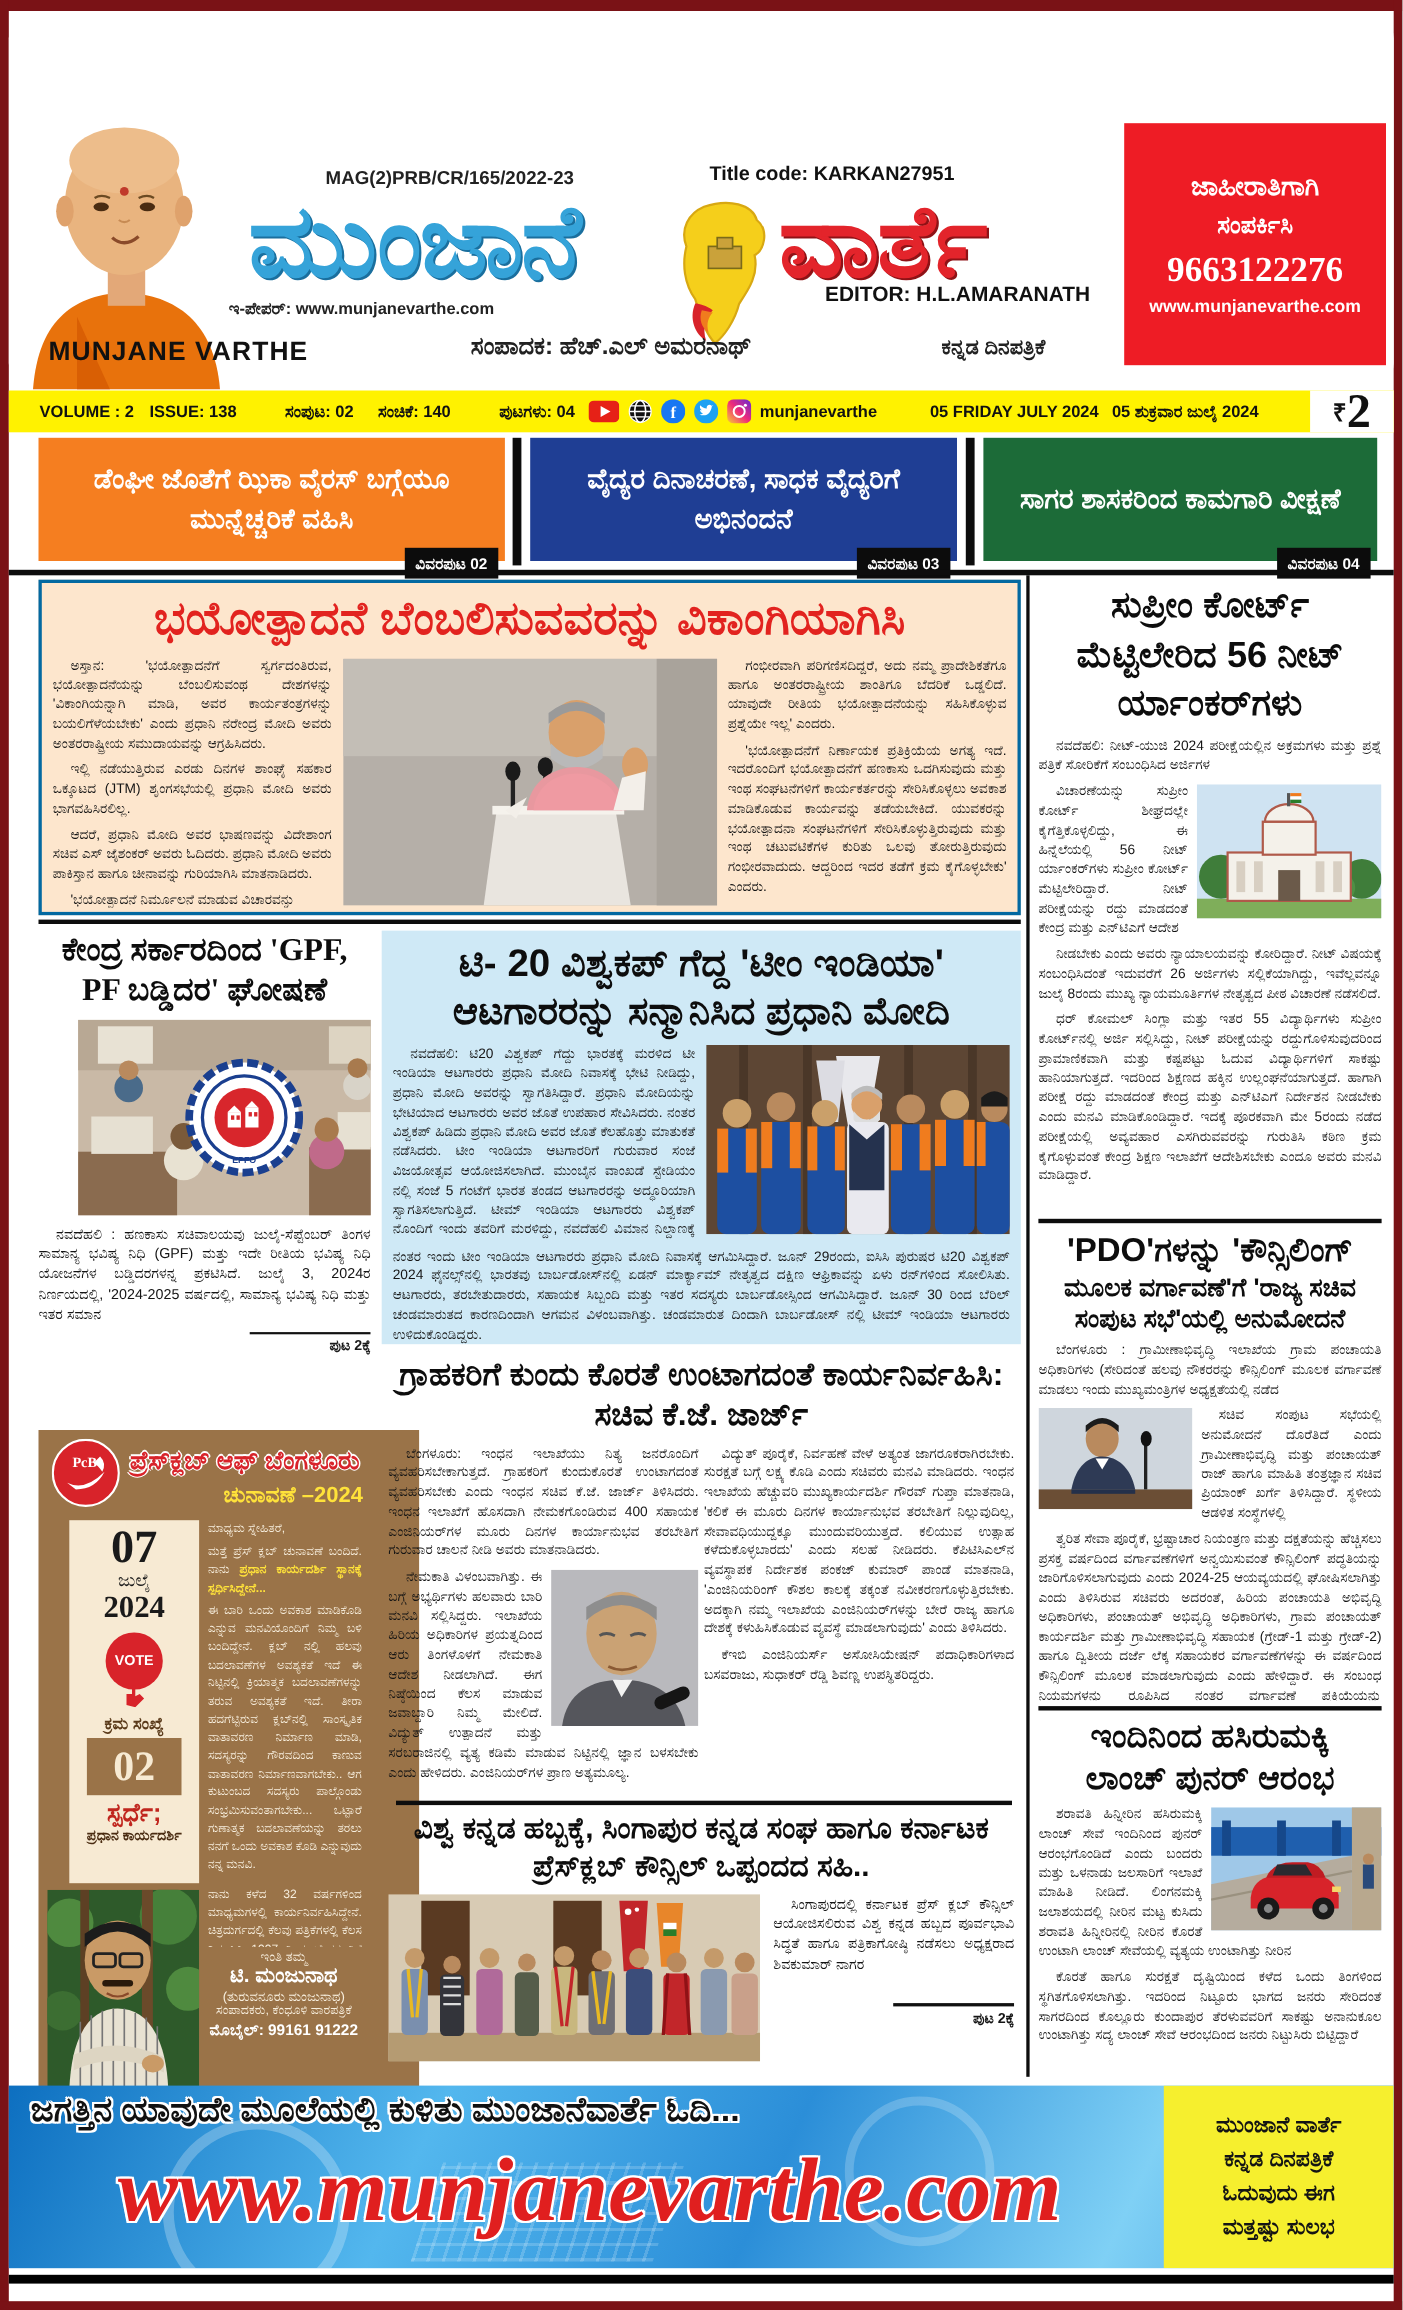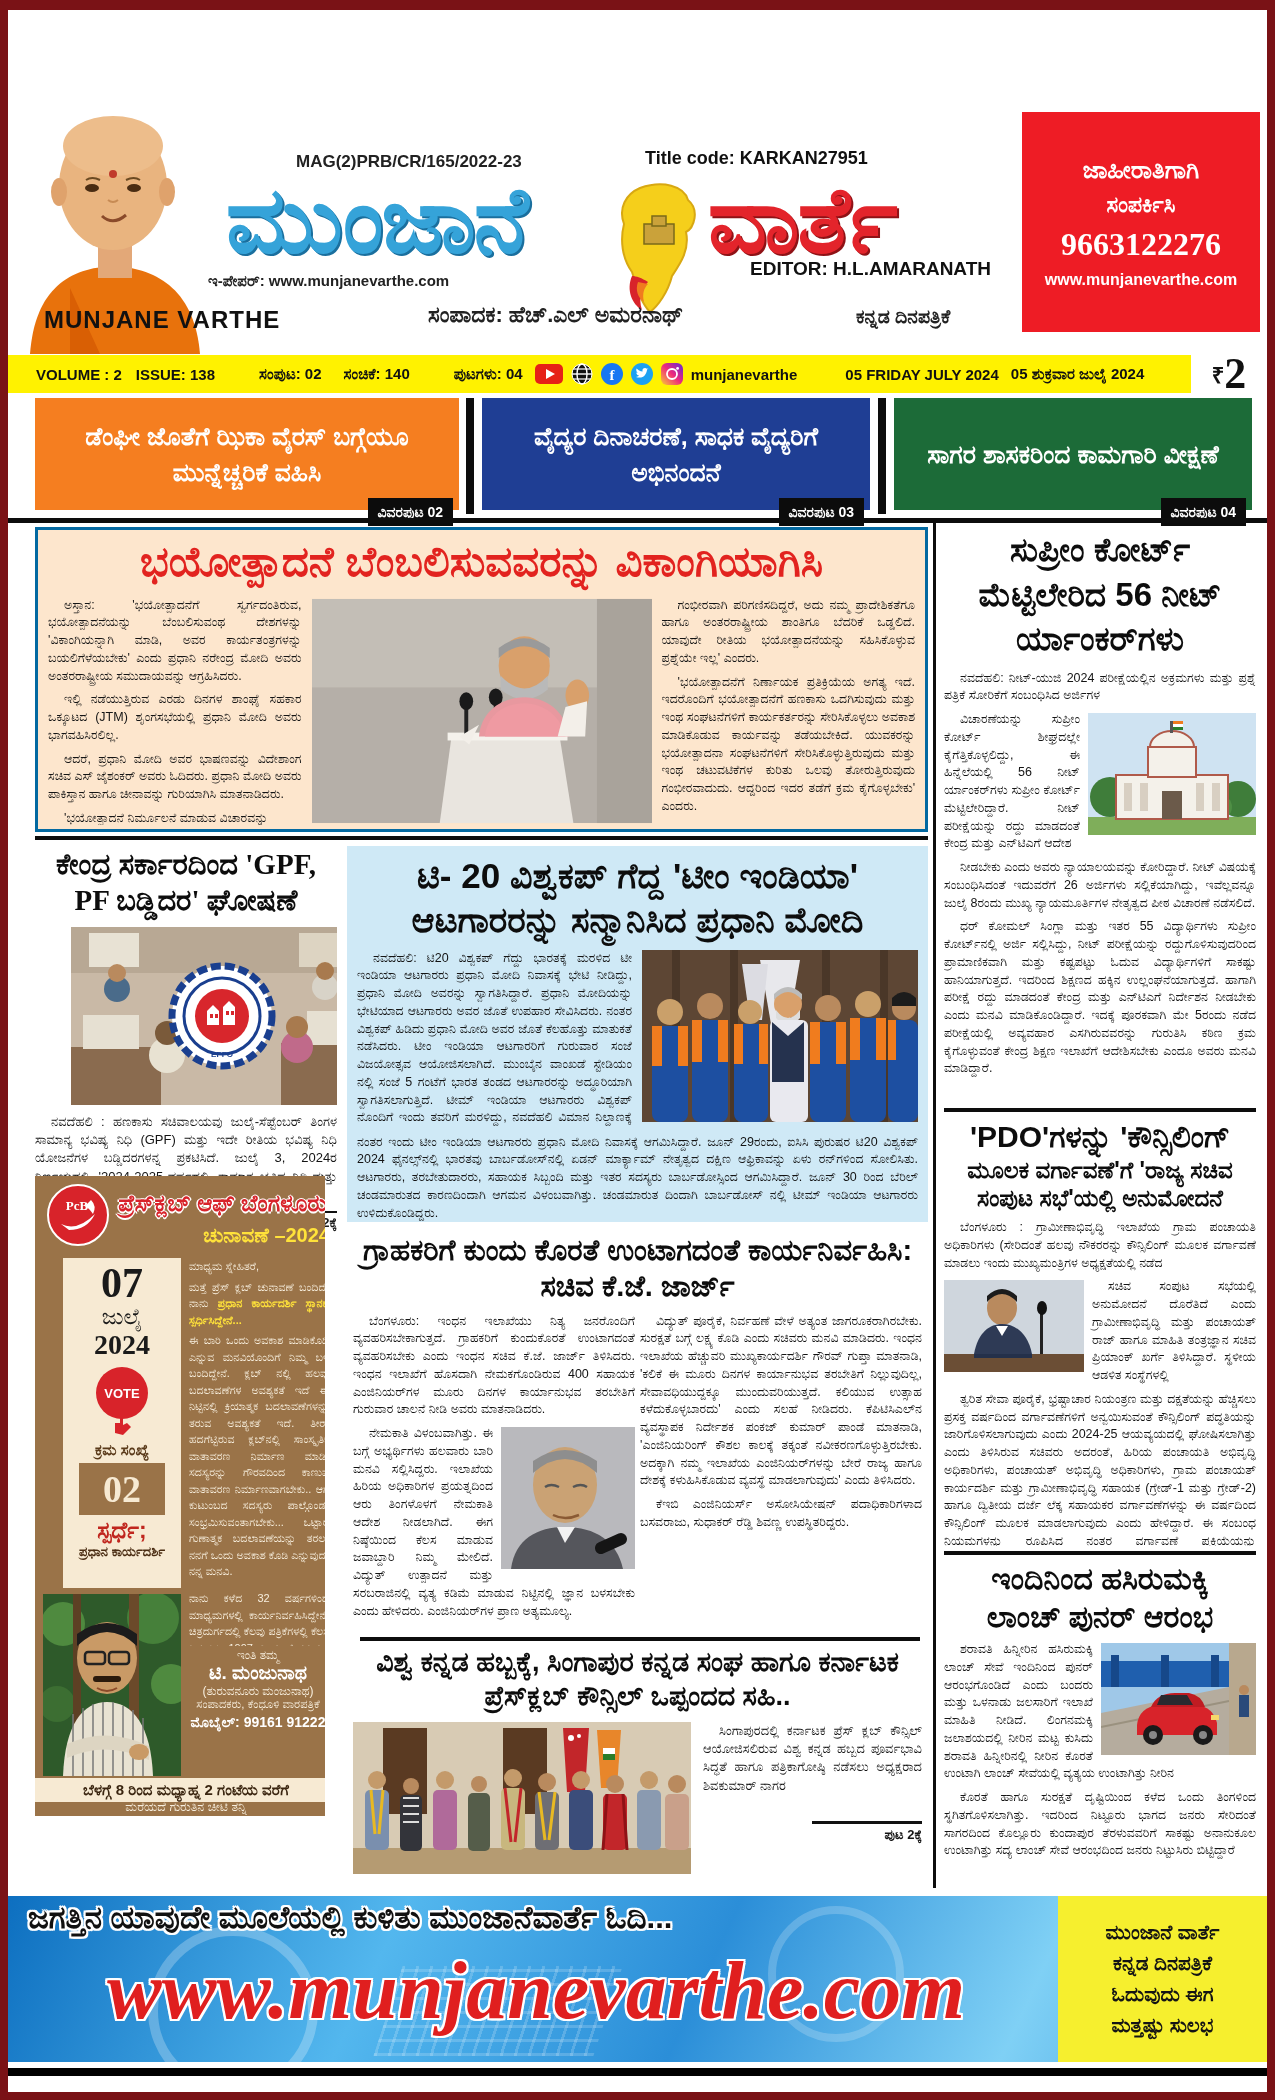--- a/index.html
+++ b/index.html
@@ -385,34 +385,34 @@
           <rect x="246" y="70" width="30" height="102" rx="8" fill="#1d4fa1"></rect>
           <rect x="246" y="70" width="8" height="40" fill="#f07c1e"></rect>
         </g>
       </svg>
     </div>
     <div class="body-txt" style="padding:6px 10px;height:92px;">
       <p style="text-indent:0;">ನಂತರ ಇಂದು ಟೀಂ ಇಂಡಿಯಾ ಆಟಗಾರರು ಪ್ರಧಾನಿ ಮೋದಿ ನಿವಾಸಕ್ಕೆ ಆಗಮಿಸಿದ್ದಾರೆ. ಜೂನ್ 29ರಂದು, ಐಸಿಸಿ ಪುರುಷರ ಟಿ20 ವಿಶ್ವಕಪ್ 2024 ಫೈನಲ್ಸ್‌ನಲ್ಲಿ ಭಾರತವು ಬಾರ್ಬಡೋಸ್‌ನಲ್ಲಿ ಏಡನ್ ಮಾರ್ಕ್ಯಾಮ್ ನೇತೃತ್ವದ ದಕ್ಷಿಣ ಆಫ್ರಿಕಾವನ್ನು ಏಳು ರನ್‌ಗಳಿಂದ ಸೋಲಿಸಿತು. ಆಟಗಾರರು, ತರಬೇತುದಾರರು, ಸಹಾಯಕ ಸಿಬ್ಬಂದಿ ಮತ್ತು ಇತರ ಸದಸ್ಯರು ಬಾರ್ಬಡೋಸ್ಸಿಂದ ಆಗಮಿಸಿದ್ದಾರೆ. ಜೂನ್ 30 ರಿಂದ ಬೆರಿಲ್ ಚಂಡಮಾರುತದ ಕಾರಣದಿಂದಾಗಿ ಆಗಮನ ವಿಳಂಬವಾಗಿತ್ತು. ಚಂಡಮಾರುತ ದಿಂದಾಗಿ ಬಾರ್ಬಡೋಸ್ ನಲ್ಲಿ ಟೀಮ್ ಇಂಡಿಯಾ ಆಟಗಾರರು ಉಳಿದುಕೊಂಡಿದ್ದರು.</p>
     </div>
   </div>
 
-  <div class="ab" style="left:35px;top:1176px;width:290px;height:640px;background:#9a7348;overflow:hidden;">
+  <div class="ab" style="left:35px;top:1300px;width:346px;height:640px;background:#9a7348;overflow:hidden;">
     <svg class="ab" style="left:12px;top:8px;" width="62" height="62" viewBox="0 0 62 62">
       <circle cx="31" cy="31" r="30" fill="#d8232a" stroke="#fff" stroke-width="2"></circle>
       <path d="M14 40 Q30 48 48 30 Q40 46 22 46 Z" fill="#fff"></path>
       <path d="M44 16 Q50 22 46 30 Q42 24 38 22 Z" fill="#fff"></path>
       <text x="30" y="26" text-anchor="middle" font-size="13" font-weight="bold" fill="#fff" font-family="Liberation Serif,serif">PcB</text>
     </svg>
     <div class="ab" style="left:80px;top:14px;width:215px;font-size:23px;font-weight:bold;color:#d8232a;text-align:center;
                 text-shadow:-1.5px 0 #fff,1.5px 0 #fff,0 -1.5px #fff,0 1.5px #fff;">ಪ್ರೆಸ್‌ಕ್ಲಬ್ ಆಫ್ ಬೆಂಗಳೂರು</div>
     <div class="ab" style="left:80px;top:48px;width:215px;font-size:20px;font-weight:bold;color:#ffe23a;text-align:right;">ಚುನಾವಣೆ –2024</div>
 
     <div class="ab" style="left:28px;top:82px;width:118px;height:330px;background:#f7ead3;text-align:center;">
       <div style="font-size:42px;font-weight:bold;font-family:'Liberation Serif',serif;margin-top:4px;line-height:1;">07</div>
-      <div style="font-size:22px;line-height:1.2;">ಜುಲೈ</div>
+      <div style="font-size:16px;line-height:1.2;">ಜುಲೈ</div>
       <div style="font-size:28px;font-weight:bold;font-family:'Liberation Serif',serif;line-height:1.1;">2024</div>
       <div style="width:52px;height:52px;border-radius:50%;background:#d8232a;color:#fff;font-weight:bold;font-size:13px;
                   display:flex;align-items:center;justify-content:center;margin:6px auto 0 auto;">
         <span>VOTE</span>
       </div>
       <svg width="22" height="20" viewBox="0 0 22 20" style="margin-top:-4px;">
         <path d="M9 0 L12 0 L12 10 L16 8 L20 12 L12 20 L4 18 L4 8 L9 8 Z" fill="#d8232a"></path>
       </svg>
       <div style="font-size:15px;font-weight:bold;color:#5a3a1a;margin-top:2px;">ಕ್ರಮ ಸಂಖ್ಯೆ</div>
       <div style="width:86px;height:52px;background:#9a7348;color:#f7ead3;font-size:38px;font-weight:bold;

